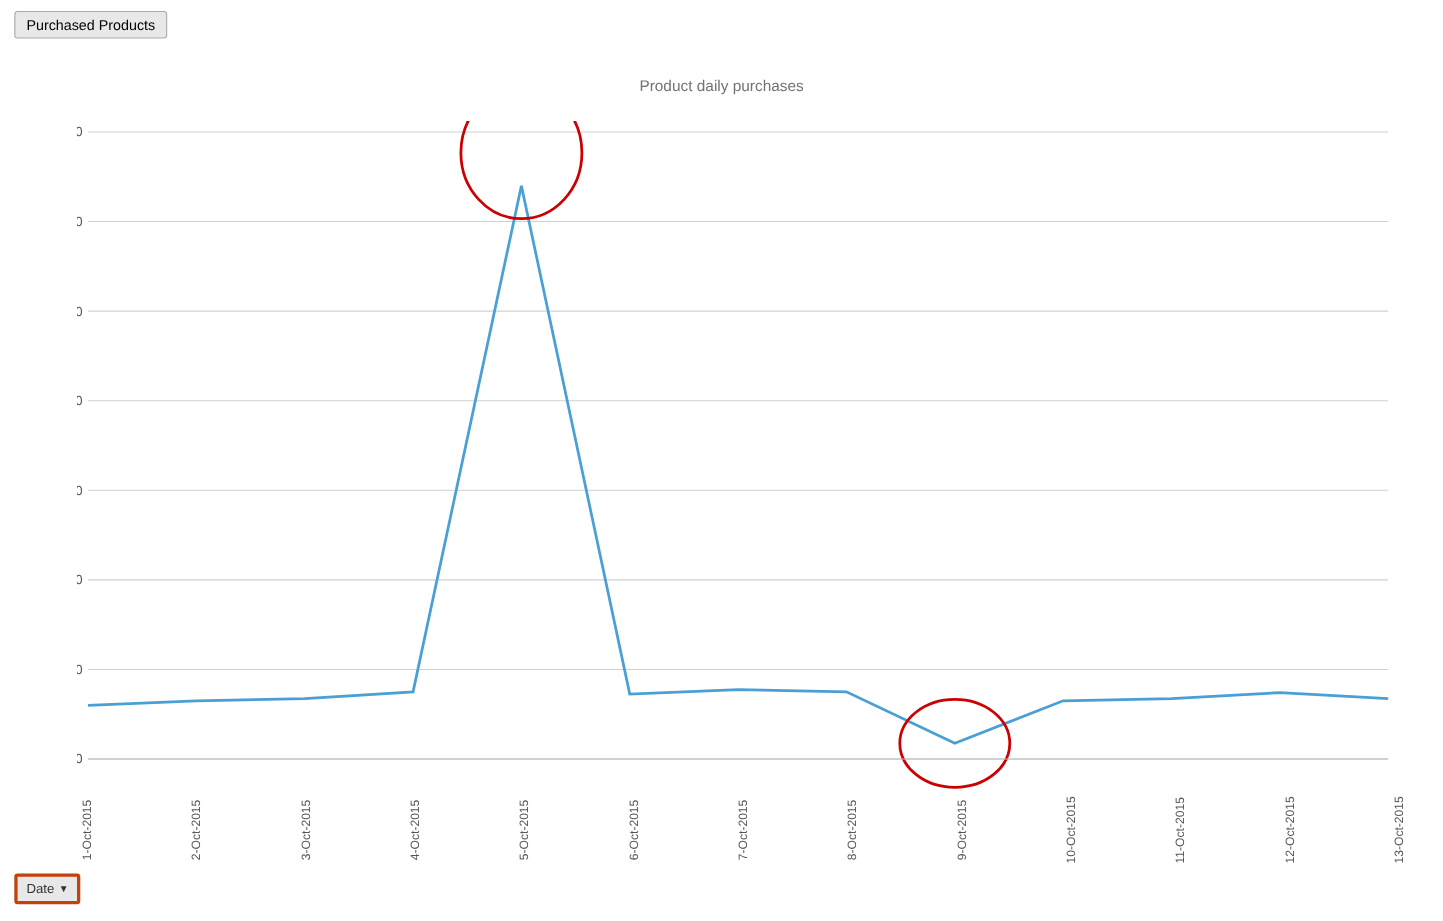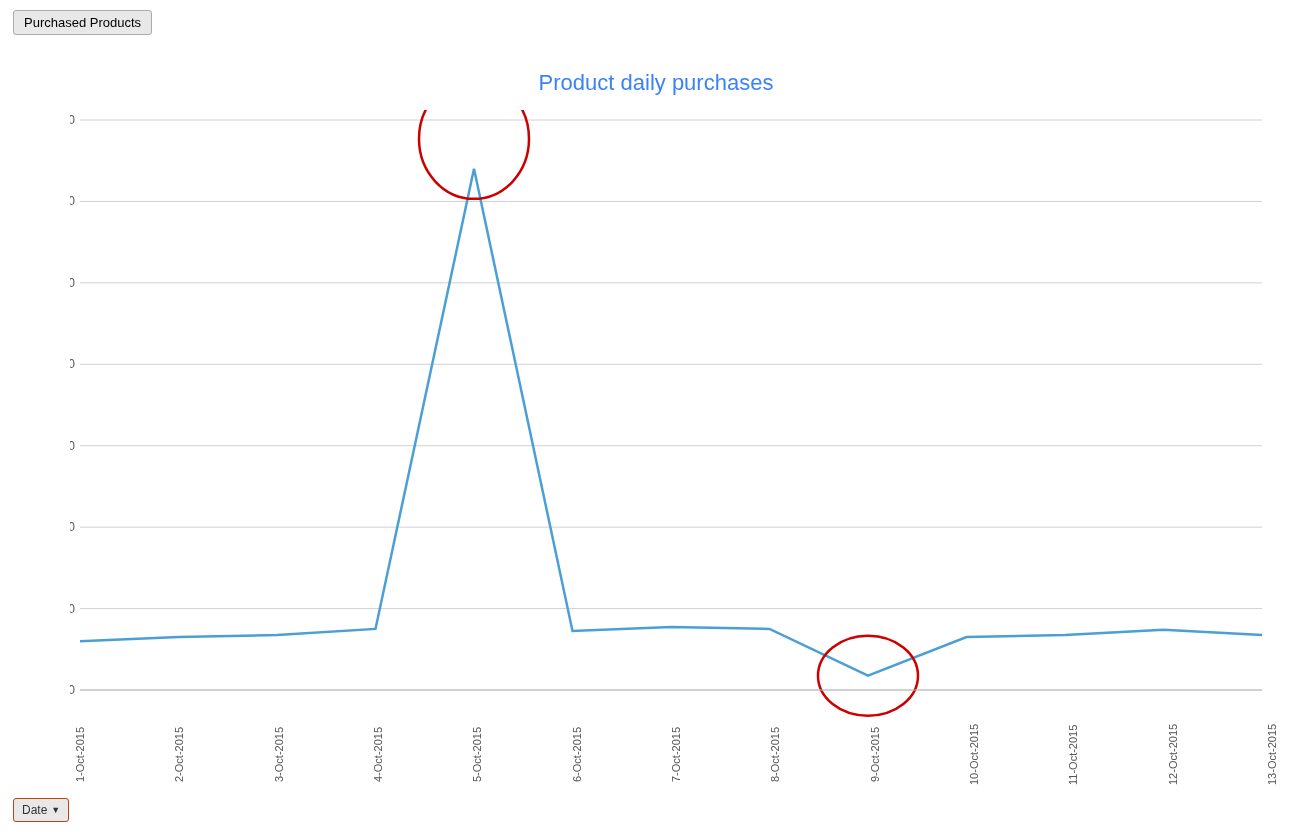--- a/index.html
+++ b/index.html
@@ -25,23 +25,23 @@
       border: 1px solid #aaa;
       border-radius: 3px;
       padding: 4px 10px;
       font-size: 13px;
       cursor: pointer;
       color: #000000;
     }
 
     .chart-title {
       text-align: center;
-      font-size: 22px;
+      font-size: 14px;
       font-weight: normal;
-      color: #3b82f6;
+      color: #737373;
       margin-bottom: 10px;
       padding-top: 10px;
     }
 
     .y-axis-labels {
       position: absolute;
       top: 50px;
       left: 10px;
       bottom: 80px;
       width: 60px;
@@ -52,21 +52,21 @@
     }
 
     .bottom-bar {
       position: absolute;
       bottom: 15px;
       left: 13px;
     }
 
     .date-btn {
       background: #e8e8e8;
-      border: 1px solid #c2410c;
+      border: 3px solid #c2410c;
       border-radius: 3px;
       padding: 4px 8px;
       font-size: 12px;
       cursor: pointer;
       color: #333;
       display: flex;
       align-items: center;
       gap: 4px;
     }
 

